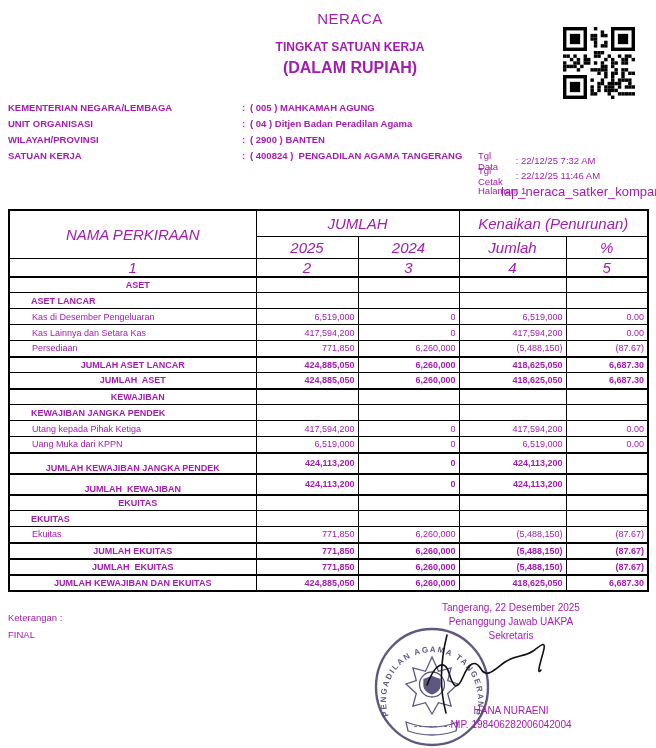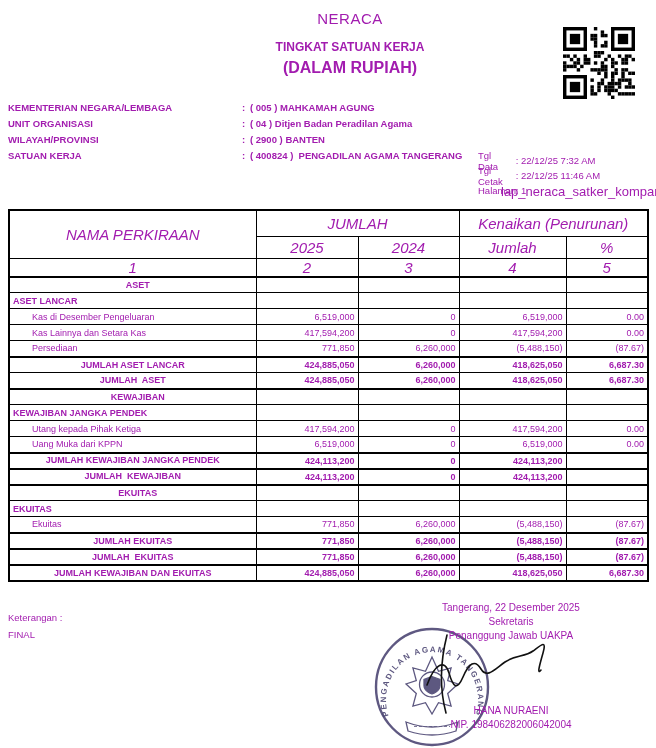--- a/index.html
+++ b/index.html
@@ -34,25 +34,25 @@
   .neraca-table{position:absolute;top:209px;left:8px;width:639px;
                 border-collapse:collapse;table-layout:fixed;font-size:9px;}
   .neraca-table,
   .neraca-table th,.neraca-table td{border:1px solid #000;}
   .neraca-table{border:2px solid #000;}
   .neraca-table th{font-weight:normal;font-size:15px;text-align:center;padding:0;font-style:italic;}
   .neraca-table td{padding:0 1px;vertical-align:middle;overflow:hidden;}
   .hr1{height:26px;} .hr2{height:22px;} .hr3{height:18px;}
   .neraca-table tbody tr{height:16px;}
   tr.tall{height:24px;}
-  tr.tall td.c-label{vertical-align:top;padding-top:1px;margin-top:41px;}
+  tr.tall td.c-label{vertical-align:top;padding-top:9px;margin-top:41px;}
   td.c-num{text-align:right;padding-right:3px;white-space:pre;}
   td.c-label .lbl{white-space:pre;display:block;}
   tr.section-center td.c-label{text-align:center;font-weight:bold;padding-left:11px;}
-  tr.section-left td.c-label{text-align:left;font-weight:bold;padding-left:3px;}
+  tr.section-left td.c-label{text-align:left;font-weight:bold;padding-left:21px;}
   tr.detail td.c-label{padding-left:22px;}
   tr.total td{font-weight:bold;}
   tr.total td.c-label{text-align:center;}
   tr.thick td{border-top-width:2px;}
 
   
   .keterangan{position:absolute;top:609px;left:8px;font-size:9.5px;line-height:17px;}
   .sign-block{position:absolute;top:602px;left:380px;width:262px;text-align:center;
               font-size:10px;z-index:3;}
   .sign-block div{margin-bottom:3px;}
@@ -469,22 +469,22 @@
       <polygon points="60,31 66.5,45.3 79.1,41.9 75.7,54.5 86,58 75.7,67.5 79.1,80.1 66.5,76.7 60,88 53.5,76.7 40.9,80.1 44.3,67.5 34,58 44.3,54.5 40.9,41.9 53.5,45.3"></polygon>
       <circle cx="60" cy="58.5" r="12.5"></circle>
       <path d="M60 50.5 l8 3 v6 c0 6 -8 8.5 -8 8.5 c0 0 -8 -2.5 -8 -8.5 v-6 z" fill="#4c4673"></path>
       <path d="M34 96 Q 60 106 86 96 L 84 105 Q 60 113 36 105 Z"></path>
       <path d="M42 100.5 h36" stroke-width="0.8" stroke-dasharray="3 2"></path>
     </g>
   </svg>
 
   <div class="sign-block">
     <div>Tangerang, 22 Desember 2025</div>
+    <div>Penanggung Jawab UAKPA</div>
     <div>Sekretaris</div>
-    <div>Penanggung Jawab UAKPA</div>
     <div class="sign-name">HANA NURAENI</div>
     <div>NIP. 198406282006042004</div>
   </div>
 
   <svg class="signature" width="172" height="92" viewBox="0 0 172 92" xmlns="http://www.w3.org/2000/svg">
     <g stroke="#111" stroke-width="1.6" fill="none" stroke-linecap="round">
       <path d="M14 58 C 22 36 32 32 36 46 C 40 60 44 64 50 50 C 56 36 62 32 68 42 C 74 52 82 42 92 35 C 102 28 112 30 120 24 C 128 18 134 12 130 26 C 126 40 124 48 128 43"></path>
       <path d="M34 8 C 28 32 26 60 33 86"></path>
     </g>
   </svg>

